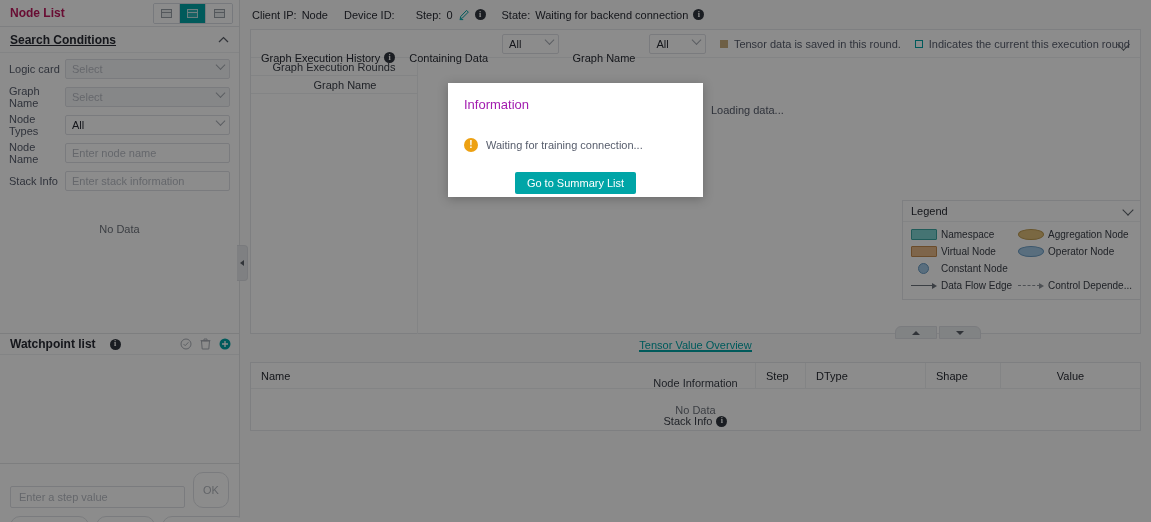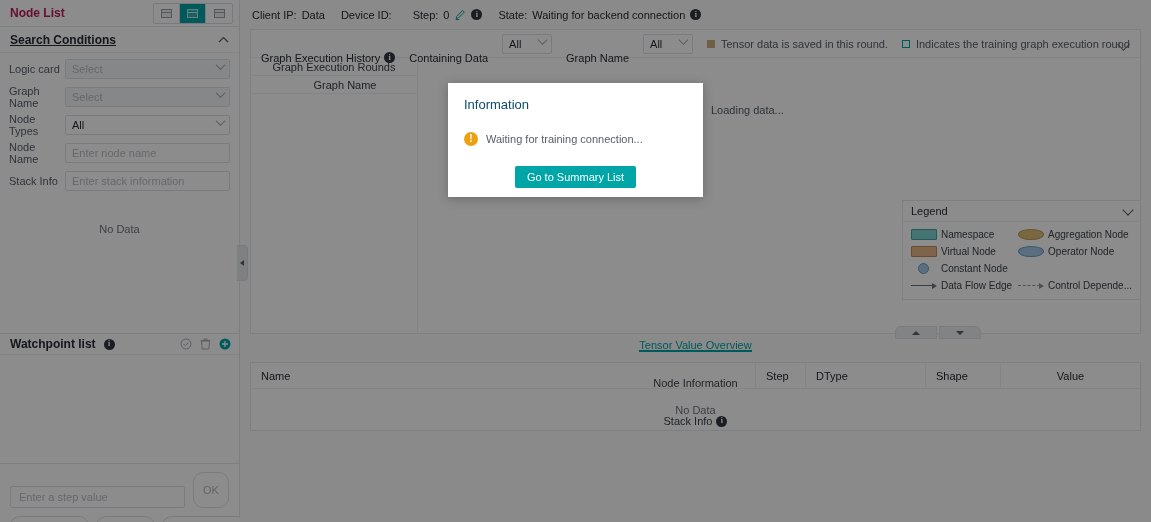--- a/index.html
+++ b/index.html
@@ -171,21 +171,21 @@
     padding: 0 8px 0 10px;
     border-bottom: 1px solid #eef0f2;
     box-sizing: border-box;
   }
   .wp-title {
     font-size: 12px;
     font-weight: bold;
     color: #282b33;
     display: flex;
     align-items: center;
-    gap: 8px;
+    gap: 14px;
   }
   .wp-icons { display: flex; align-items: center; gap: 8px; }
   .wp-body { height: 108px; }
 
   .step-controls {
     position: absolute;
     left: 0;
     top: 463px;
     width: 239px;
     border-top: 1px solid #e3e5e8;
@@ -600,22 +600,22 @@
     width: 255px;
     height: 114px;
     background: #fff;
     box-shadow: 0 2px 10px rgba(0,0,0,0.25);
     z-index: 100;
     box-sizing: border-box;
     padding: 14px 16px 0 16px;
   }
   .modal-title {
     font-size: 13px;
-    color: #0c4a6e;
-    margin-bottom: 20px;
+    color: #a21caf;
+    margin-bottom: 26px;
   }
   .modal-msg {
     display: flex;
     align-items: center;
     gap: 8px;
     font-size: 11px;
     color: #575d6c;
   }
   .warn-icon {
     width: 14px; height: 14px;
@@ -758,21 +758,21 @@
 
   <div id="collapse-handle">
     <span class="arrow-left"></span>
   </div>
 
   <div id="main">
 
     <div class="status-bar">
       <div class="status-item">
         <span>Client IP:</span>
-        <span>Data</span>
+        <span>Node</span>
       </div>
       <div class="status-item">
         <span>Device ID:</span>
         <span></span>
       </div>
       <div class="status-item">
         <span>Step:</span>
         <span>0</span>
         <svg width="12" height="12" viewBox="0 0 12 12" class="pencil-icon">
           <path d="M8.6 1.4 L10.3 3.1 L4.3 9.1 L2.2 9.6 L2.7 7.5 Z" fill="none" stroke="#00a5a7" stroke-width="1"></path>
@@ -802,21 +802,21 @@
         <div class="select-box">
           <span>All</span>
           <span class="chev-sm"></span>
         </div>
         <div class="legend-chip">
           <span class="sq-filled"></span>
           <span>Tensor data is saved in this round.</span>
         </div>
         <div class="legend-chip">
           <span class="sq-outline"></span>
-          <span>Indicates the training graph execution round</span>
+          <span>Indicates the current this execution round</span>
         </div>
         <span class="chev-down-big"></span>
       </div>
 
       <div class="rounds-area">
         <div class="rounds-col">
           <div class="rounds-row">Graph Execution Rounds</div>
           <div class="rounds-row indented">Graph Name</div>
         </div>
         <div class="loading-text">Loading data...</div>

